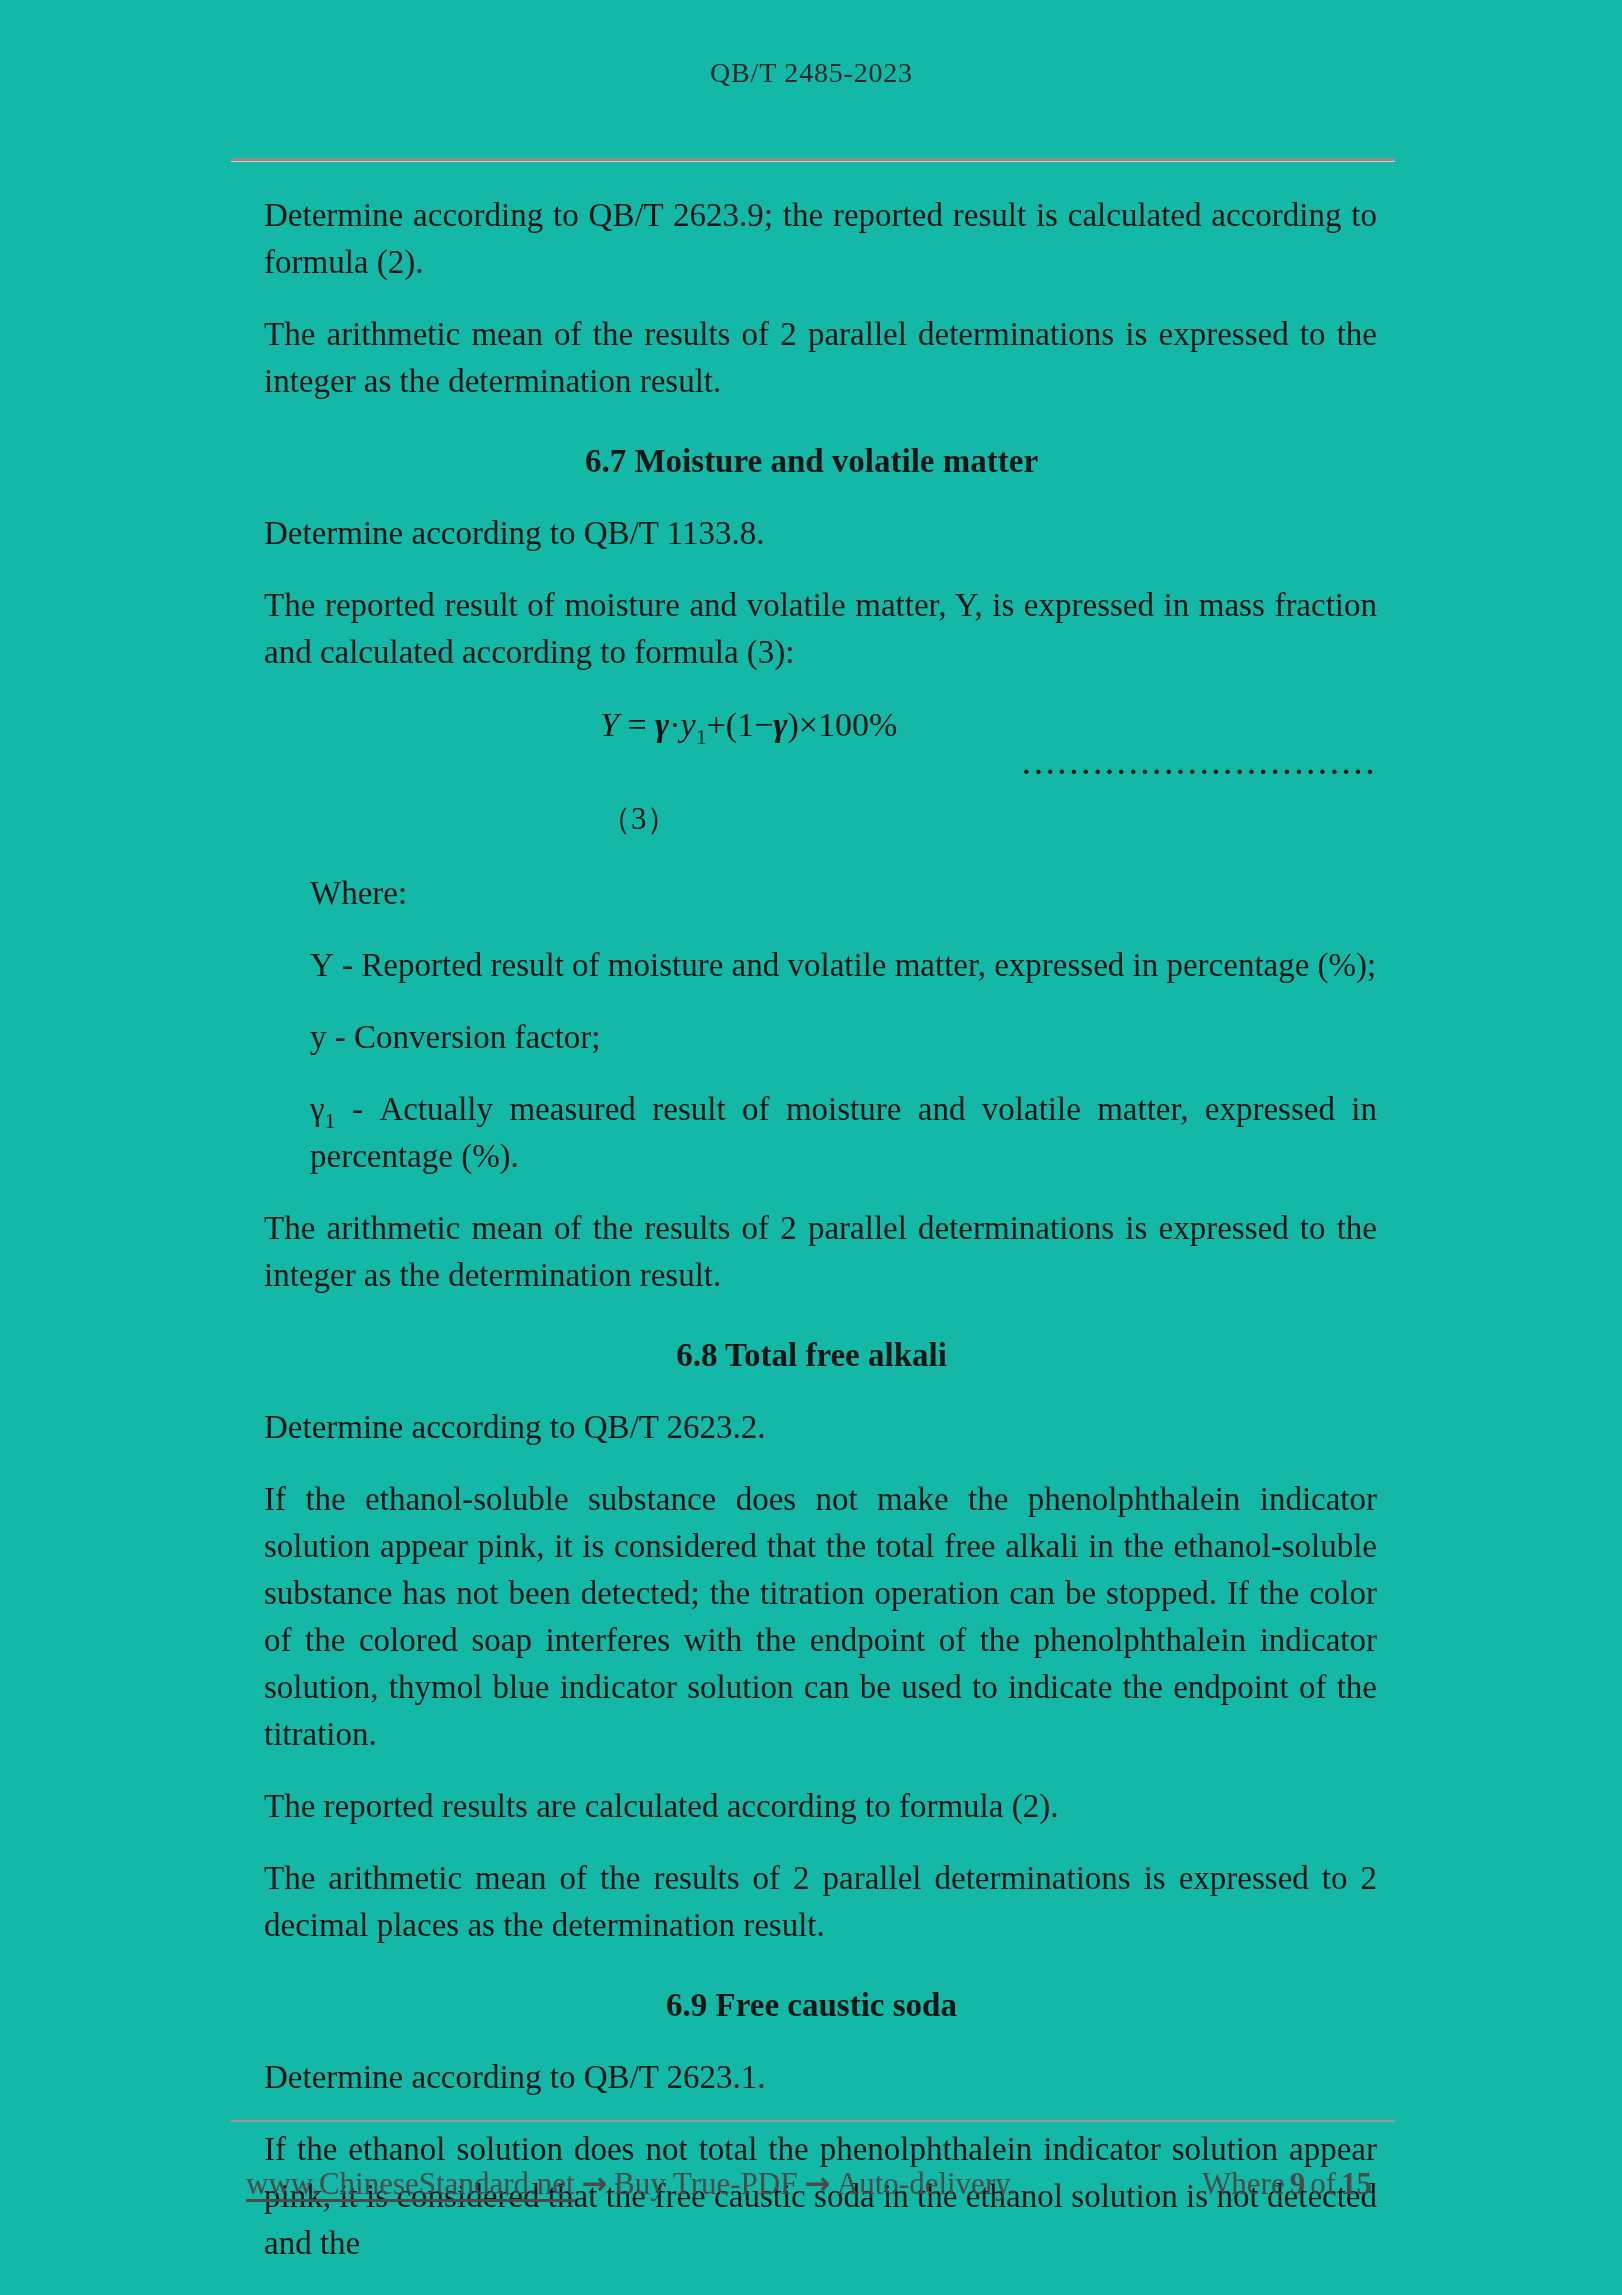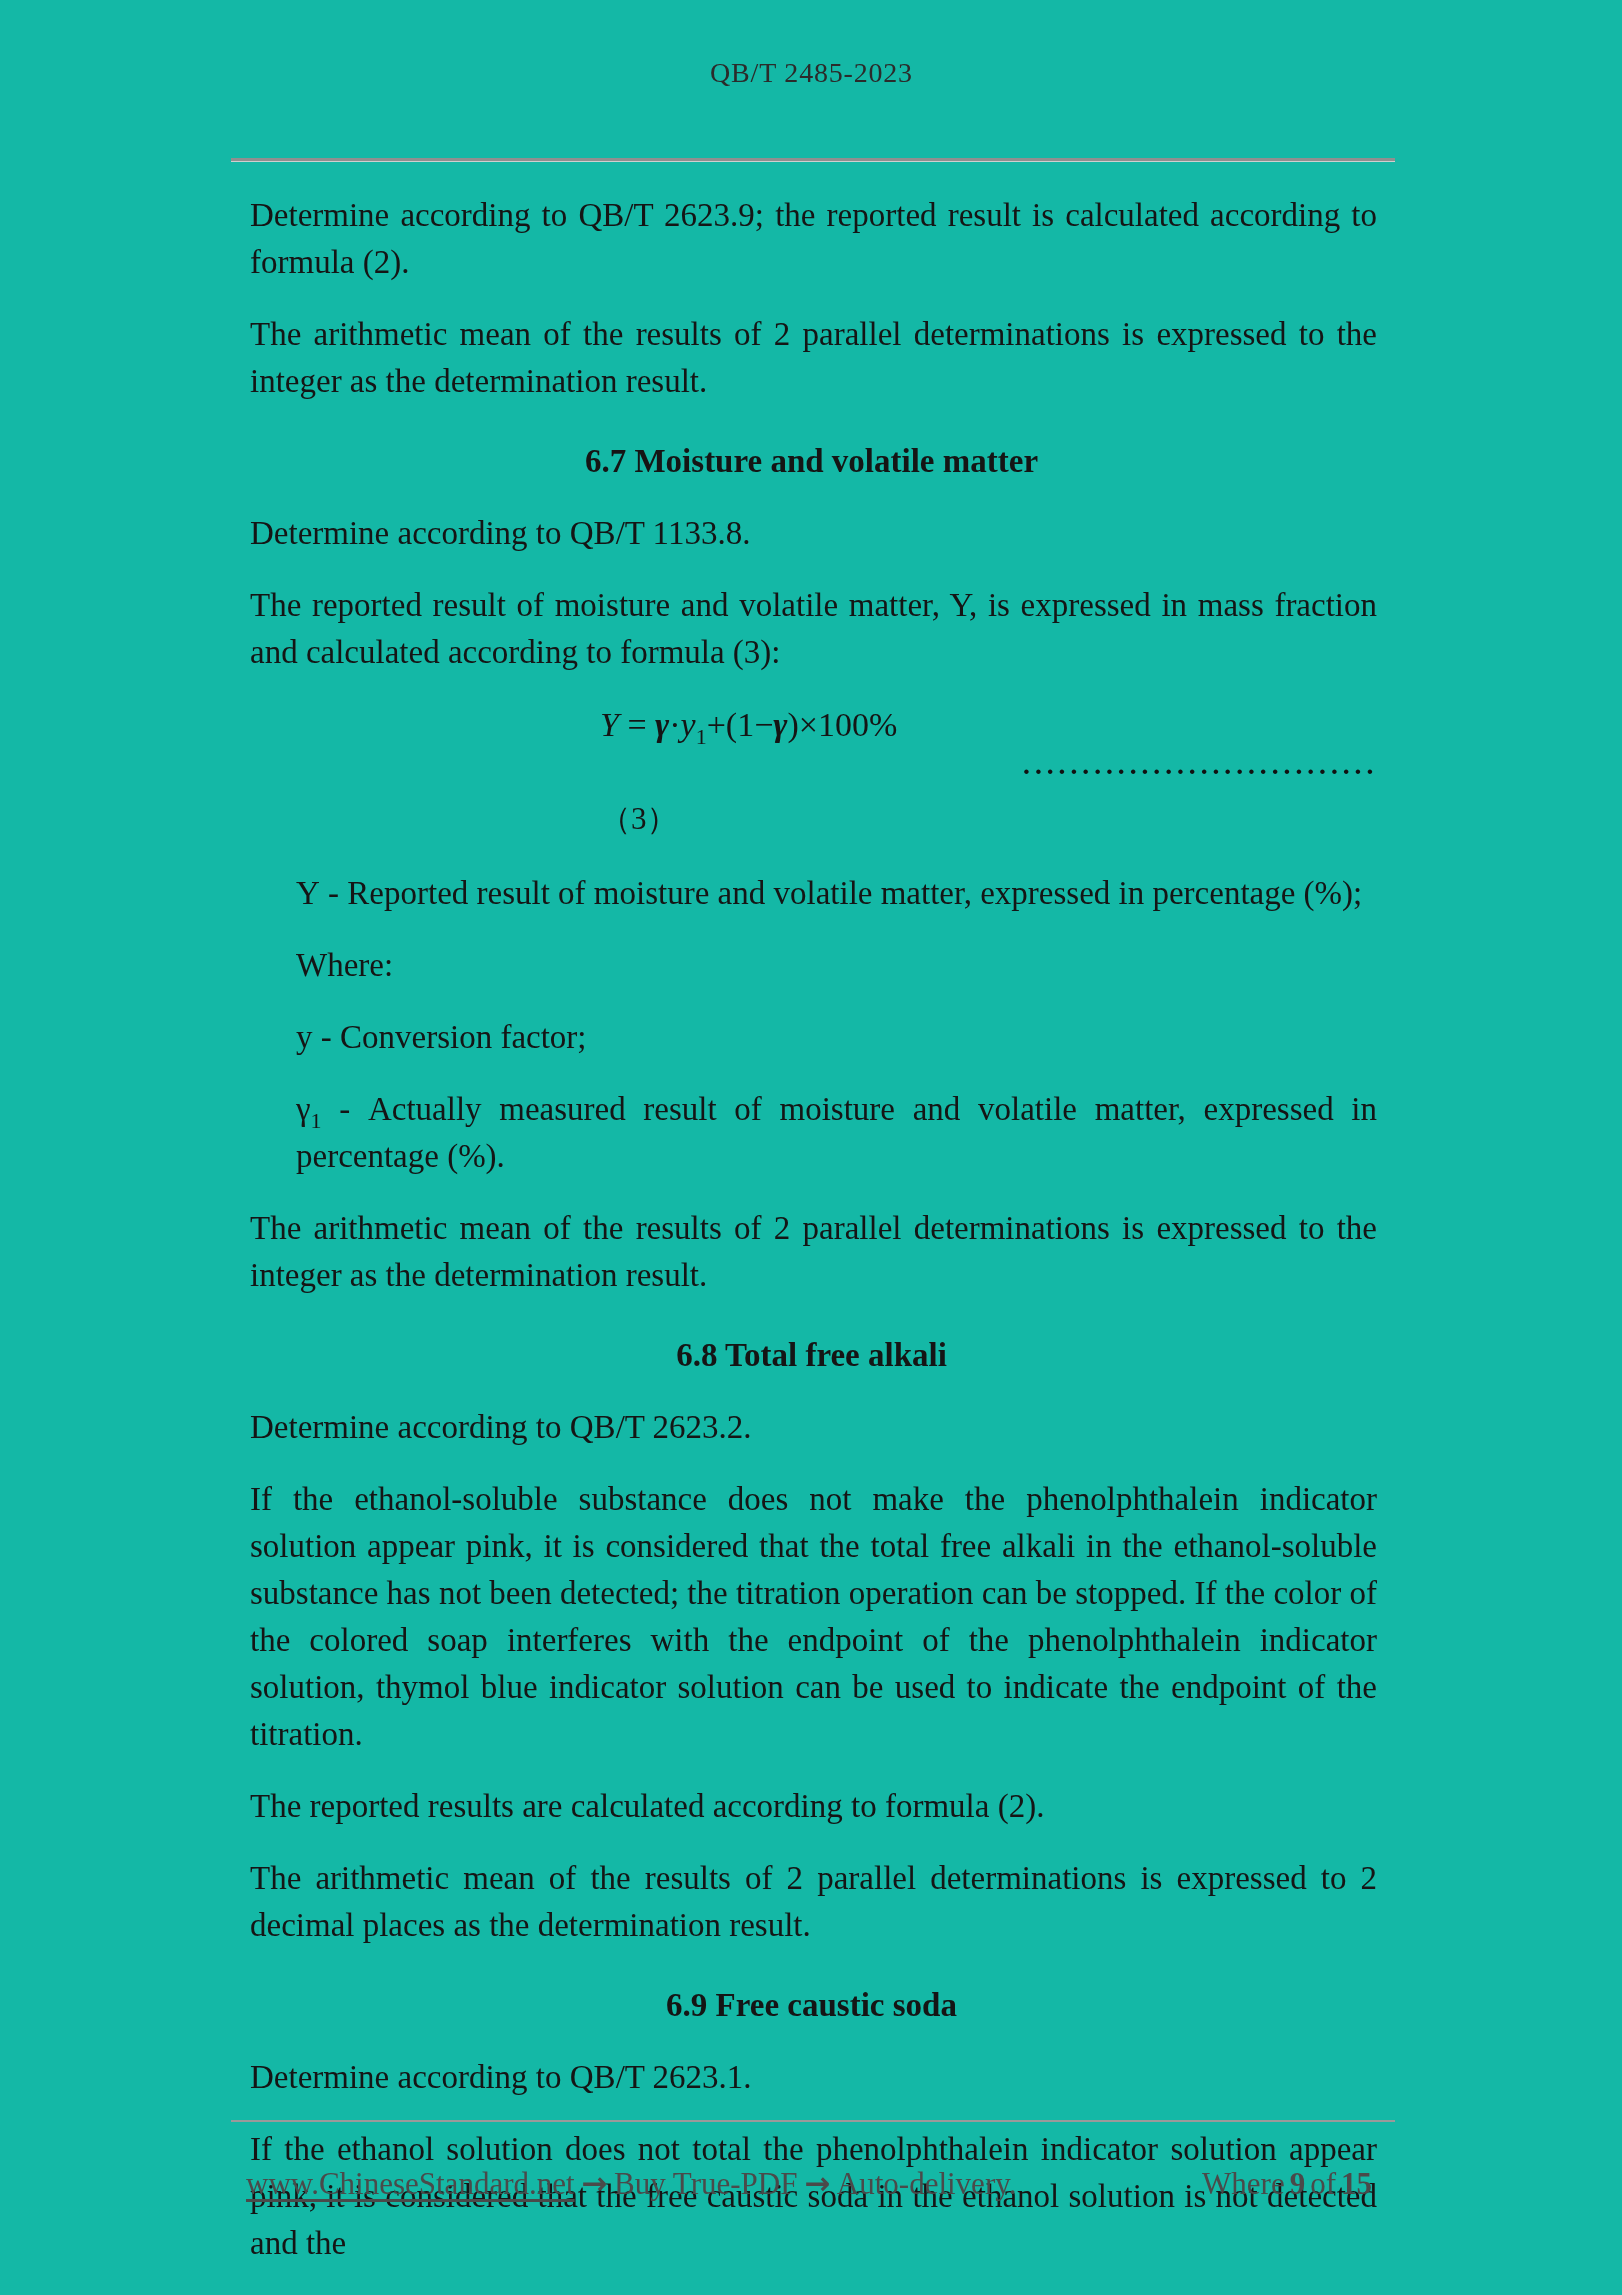--- a/index.html
+++ b/index.html
@@ -34,21 +34,21 @@
   }
   .content {
     position: absolute;
     top: 192px;
     left: 246px;
     width: 1131px;
     font-size: 33px;
     line-height: 47px;
     text-align: justify;
   }
-  .para { margin: 0 0 25px 4px; }
+  .para { margin: 0 0 25px 18px; }
   .heading {
     margin: 33px 0 25px 0;
     font-weight: bold;
     text-align: center;
   }
   .indent { padding-left: 46px; }
   .def sub, .f-expr sub {
     font-size: 22px;
     line-height: 0;
   }
@@ -133,23 +133,23 @@
     <p class="para">Determine according to QB/T 1133.8.</p>
 
     <p class="para">The reported result of moisture and volatile matter, Y, is expressed in mass fraction and calculated according to formula (3):</p>
 
     <div class="formula-row">
       <span class="f-expr"><span class="it">Y</span><span> = </span><span class="bi">γ</span><span>·</span><span class="it">y</span><sub>1</sub><span>+(1−</span><span class="bi">γ</span><span>)×100%</span></span>
       <span class="f-dots">······························</span>
       <span class="f-num">（3）</span>
     </div>
 
+    <p class="para indent">Where:</p>
+
     <p class="para indent def"><span>Y</span><sub></sub><span> - Reported result of moisture and volatile matter, expressed in percentage (%);</span></p>
-
-    <p class="para indent">Where:</p>
 
     <p class="para indent def"><span>y</span><sub></sub><span> - Conversion factor;</span></p>
 
     <p class="para indent def"><span>γ</span><sub>1</sub><span> - Actually measured result of moisture and volatile matter, expressed in percentage (%).</span></p>
 
     <p class="para">The arithmetic mean of the results of 2 parallel determinations is expressed to the integer as the determination result.</p>
 
     <p class="heading">6.8 Total free alkali</p>
 
     <p class="para">Determine according to QB/T 2623.2.</p>

